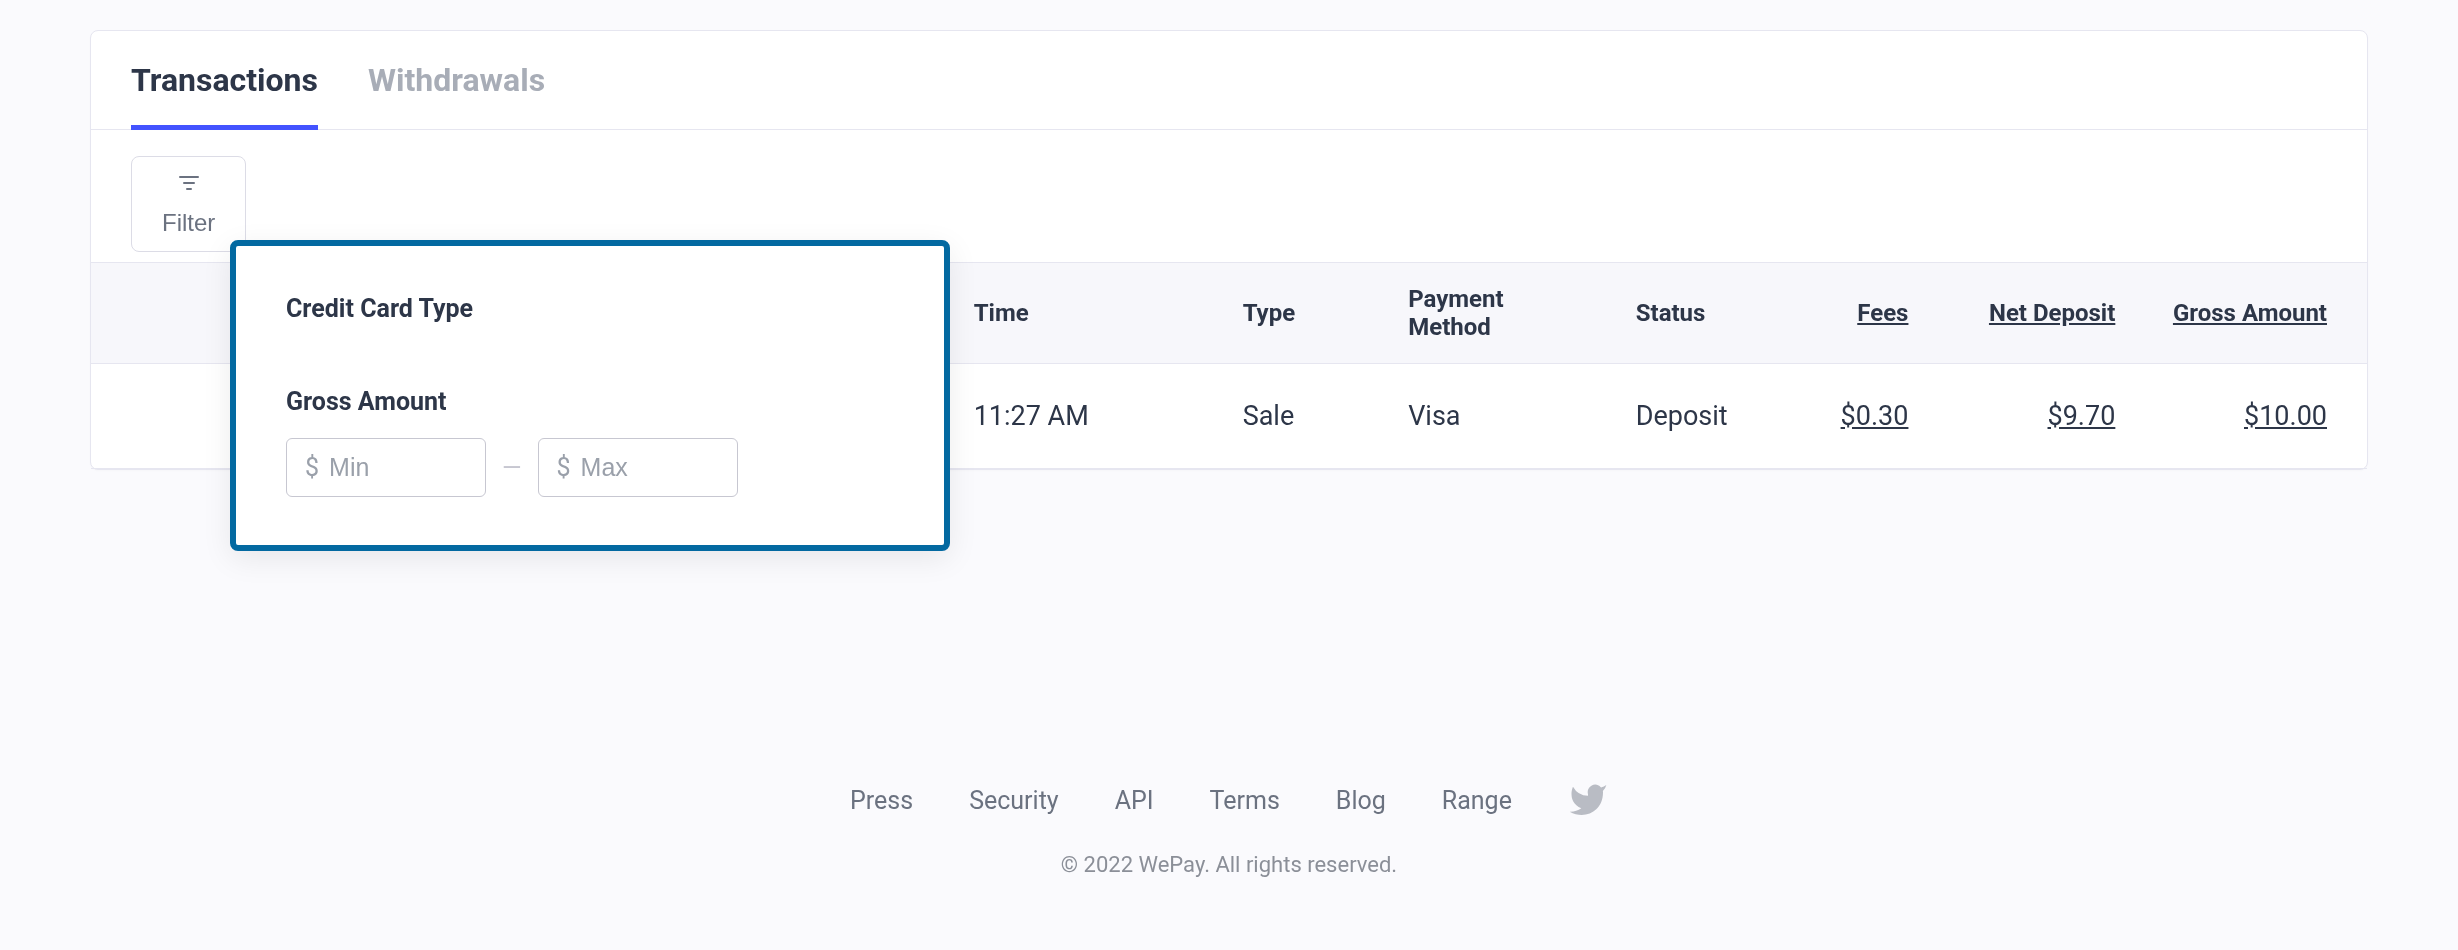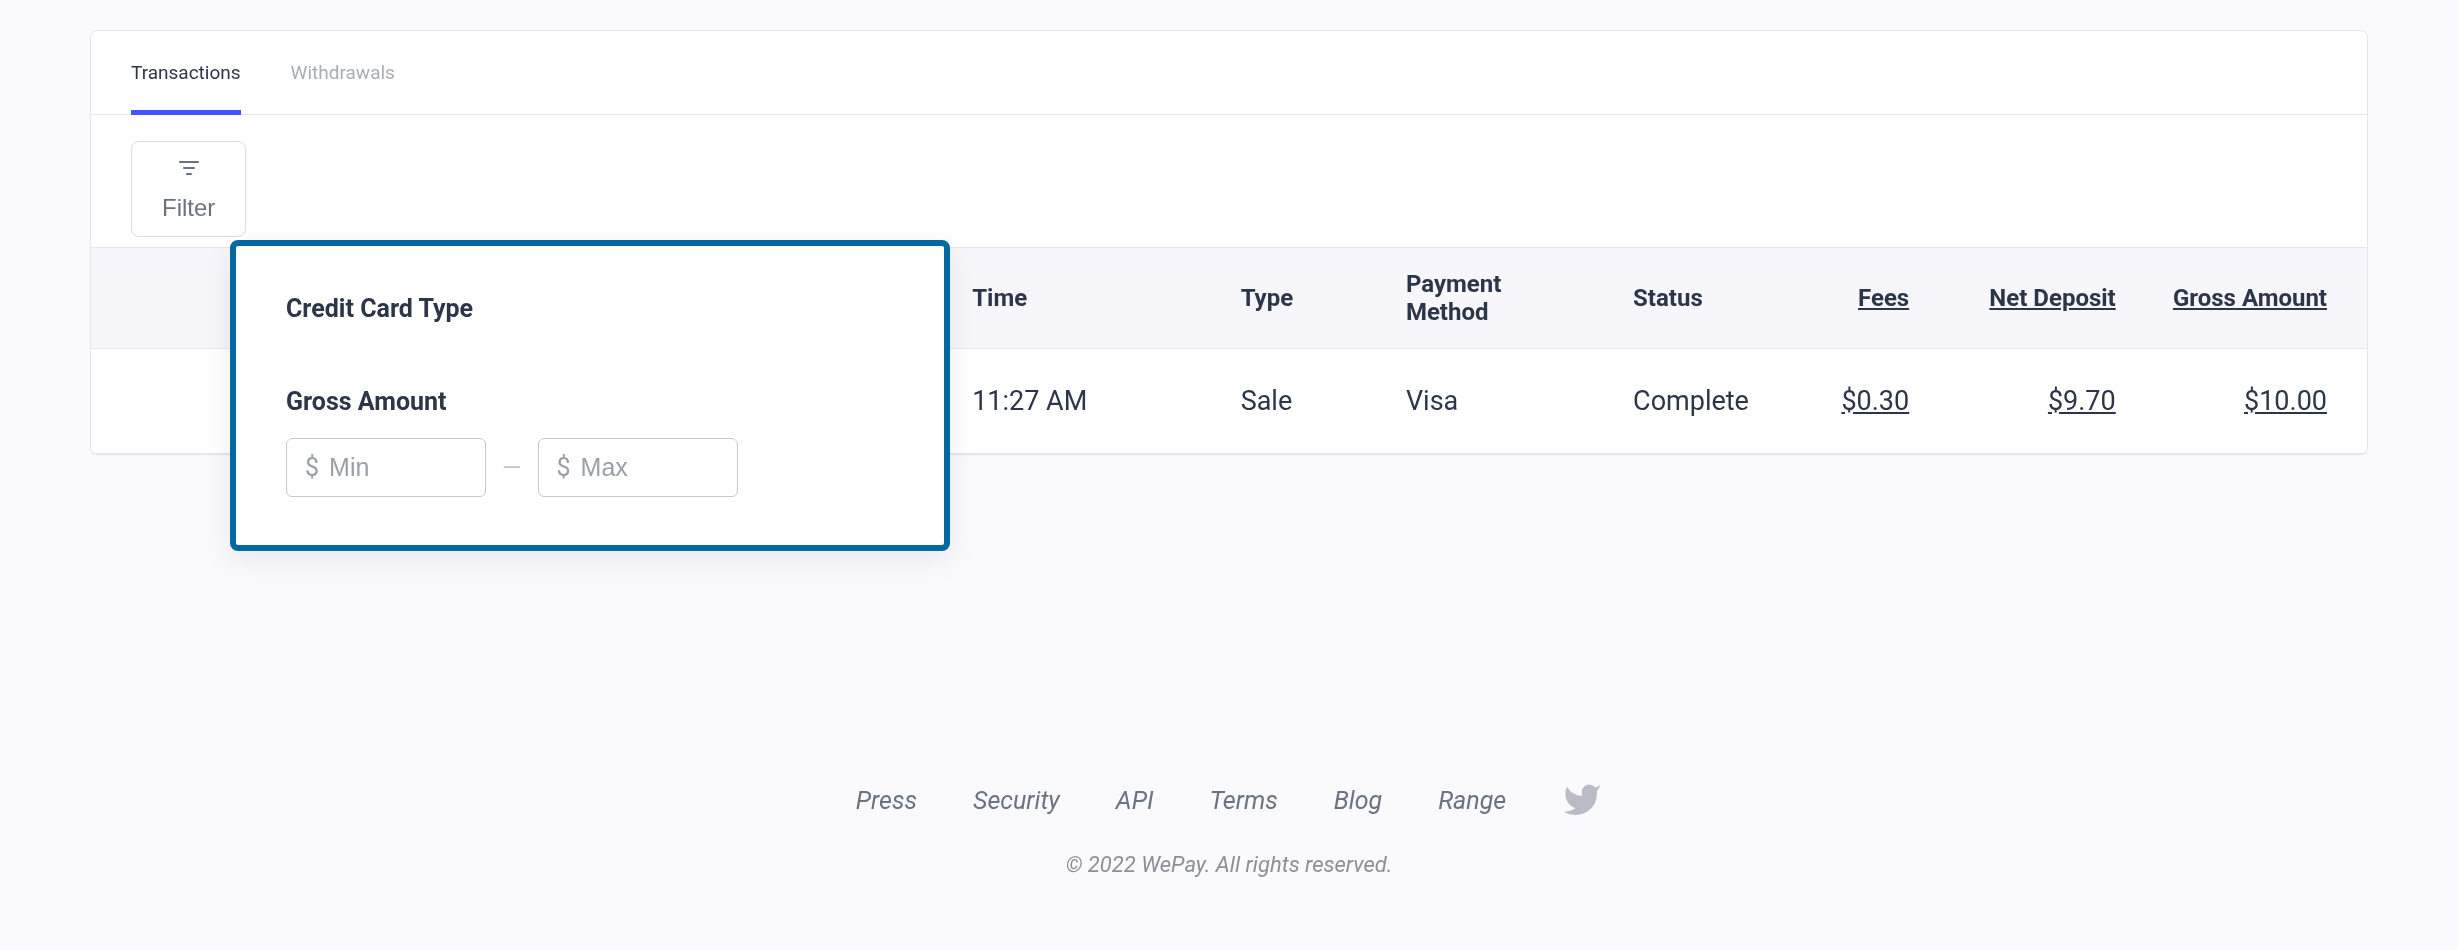--- a/index.html
+++ b/index.html
@@ -23,22 +23,22 @@
     box-shadow: 0 1px 2px rgba(0,0,0,0.02);
   }
   .tabs {
     display: flex;
     gap: 50px;
     padding: 0 40px;
     border-bottom: 1px solid #e6e6f0;
   }
   .tab {
     padding: 30px 0 26px 0;
-    font-size: 19px;
-    font-weight: 400;
+    font-size: 32px;
+    font-weight: 700;
     color: #a8adb7;
     cursor: pointer;
     border-bottom: 5px solid transparent;
     margin-bottom: -1px;
   }
   .tab.active {
     color: #2d3648;
     border-bottom-color: #4353ff;
   }
   .toolbar {
@@ -146,21 +146,20 @@
     color: #2d3648;
   }
   .fp-input input::placeholder { color: #9aa0aa; }
   .dash { color: #c7c7d1; font-size: 25px; }
 
   .footer {
     position: absolute;
     left: 0; right: 0;
     top: 780px;
     text-align: center;
-    font-style: italic;
   }
   .footer-links {
     display: flex;
     justify-content: center;
     align-items: center;
     gap: 56px;
     margin-bottom: 32px;
   }
   .footer-links a {
     color: #6b7280;
@@ -214,21 +213,21 @@
           <th class="col-net">Net Deposit</th>
           <th class="col-gross">Gross Amount</th>
         </tr>
       </thead>
       <tbody>
         <tr>
           <td class="col-first" style="text-align:right;">0/22</td>
           <td class="col-time">11:27 AM</td>
           <td class="col-type">Sale</td>
           <td class="col-method">Visa</td>
-          <td class="col-status">Complete</td>
+          <td class="col-status">Deposit</td>
           <td class="col-fees">$0.30</td>
           <td class="col-net">$9.70</td>
           <td class="col-gross">$10.00</td>
         </tr>
       </tbody>
     </table>
 
   </div>
 </div>
 

